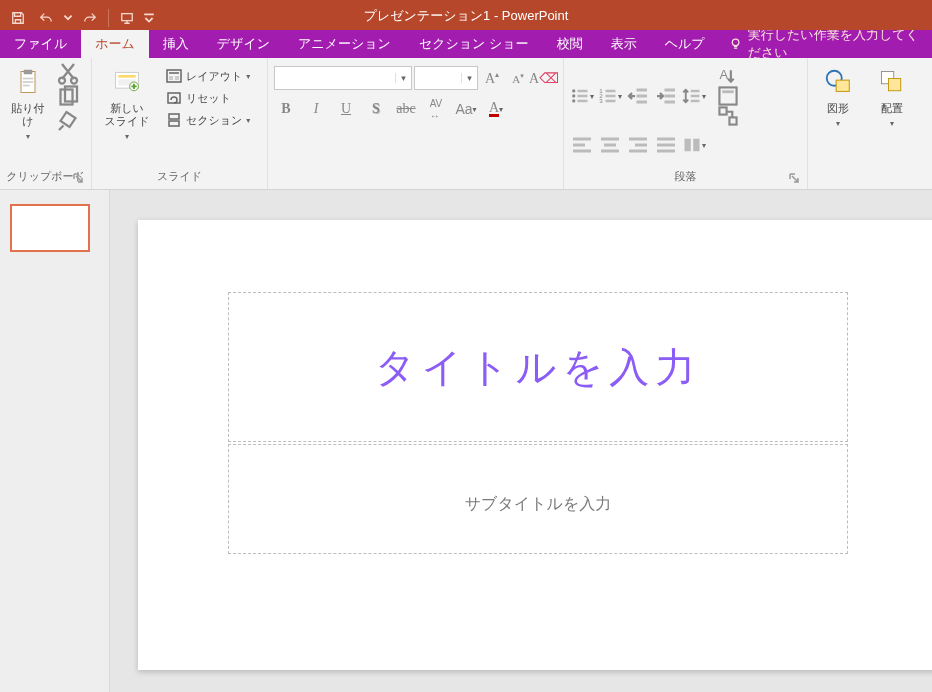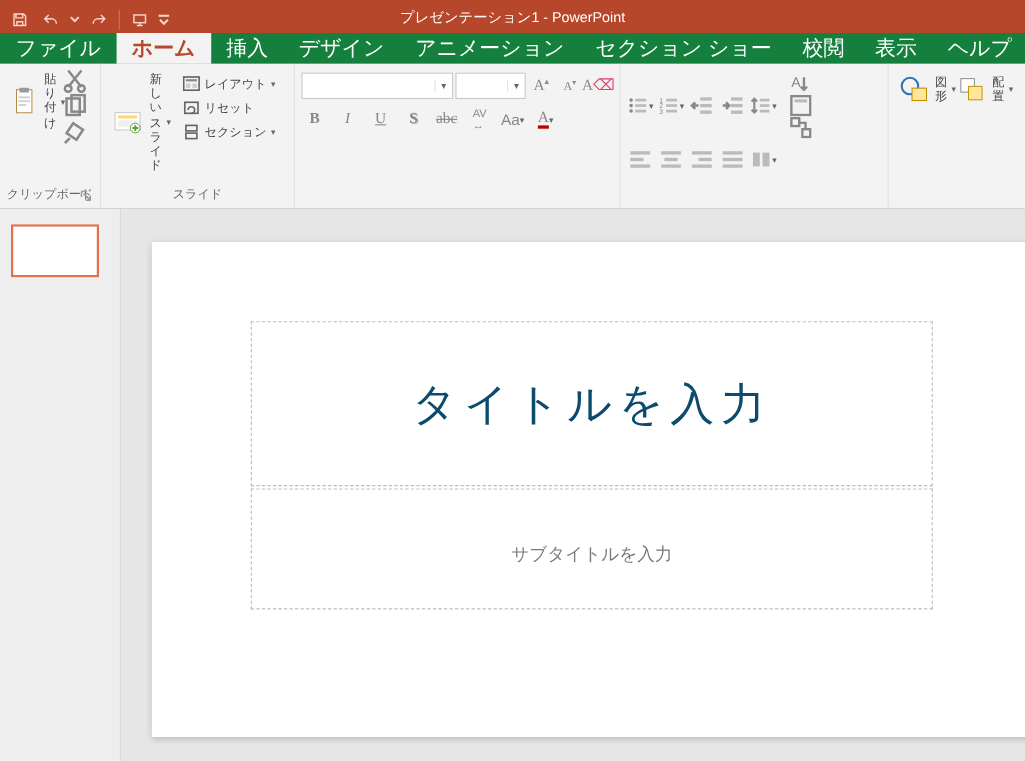--- a/index.html
+++ b/index.html
@@ -23,38 +23,37 @@
   .qat-btn svg { width: 14px; height: 14px; }
   .qat-sep { width: 1px; height: 18px; background: rgba(255,255,255,.25); margin: 0 2px; }
   .title-text {
     position: absolute; left: 0; right: 0; text-align: center; pointer-events: none;
     color: #fff; font-size: 13px; top: 7px;
   }
 
   
   .tabs {
     height: 28px;
-    background: #15803d;
+    background: #a21caf;
     display: flex;
     align-items: stretch;
     color: #fff;
-    font-size: 19px;
+    font-size: 13px;
     padding-left: 0;
   }
   .tab {
     padding: 0 14px;
     display: flex;
     align-items: center;
     cursor: pointer;
     white-space: nowrap;
   }
   .tab.active {
     background: #f3f3f3;
     color: #b7472a;
-    font-weight: bold;
   }
   .search-hint {
     display: flex; align-items: center; gap: 6px; padding: 0 10px; color: #f8e2db;
   }
   .search-hint svg { width: 16px; height: 16px; }
 
   
   .ribbon {
     height: 132px;
     background: #f3f3f3;
@@ -74,21 +73,21 @@
     height: 20px; font-size: 11px; color: #666; text-align: center;
     position: relative;
   }
   .dlg-launcher {
     position: absolute; right: 0; bottom: 2px; width: 14px; height: 14px;
     color: #9a9a9a; cursor: pointer;
   }
   .dlg-launcher svg { width: 10px; height: 10px; }
 
   .bigbtn {
-    display: flex; flex-direction: row; align-items: center; justify-content: flex-start;
+    display: flex; flex-direction: column; align-items: center; justify-content: flex-start;
     width: 52px; padding: 4px 2px; cursor: pointer; font-size: 11px; color: #444; gap: 4px;
     text-align: center; line-height: 1.2;
   }
   .bigbtn .icon { width: 32px; height: 32px; display:flex; align-items:center; justify-content:center;}
   .drop-caret { font-size: 8px; color: #666; }
 
   .smallbtn-col { display: flex; flex-direction: column; gap: 2px; }
   .smallbtn {
     display: flex; align-items: center; gap: 4px; padding: 2px 4px; cursor: pointer;
     font-size: 11px; color: #444; white-space: nowrap;
@@ -136,21 +135,21 @@
   }
   .ph {
     position: absolute; border: 1px dashed #bdbdbd;
     display:flex; align-items:center; justify-content:center;
     text-align:center;
   }
   .ph-title {
     left: 90px; top: 72px; width: 620px; height: 150px;
   }
   .ph-title span {
-    font-size: 40px; color: #0c4a6e; font-family: "Yu Mincho","MS Mincho",serif;
+    font-size: 40px; color: #8b5cf6; font-family: "Yu Mincho","MS Mincho",serif;
     letter-spacing: 6px; font-weight: 300;
   }
   .ph-sub {
     left: 90px; top: 224px; width: 620px; height: 110px;
     align-items: center; padding-top: 10px;
   }
   .ph-sub span { font-size: 16px; color: #7a7a7a; }
 
   
   .stroke { fill:none; stroke:currentColor; stroke-width:1.5; }
@@ -474,20 +473,28 @@
           </div>
         <div class="iconbtn">
             <svg viewBox="0 0 16 16">
               <rect x="2" y="3" width="5" height="10" fill="#bbb"></rect>
               <rect x="9" y="3" width="5" height="10" fill="#bbb"></rect>
             </svg>
             <span class="drop-caret">▾</span>
           </div>
       </div>
     </div>
+    <div class="group-label">
+      <span>段落</span>
+      <div class="dlg-launcher">
+        <svg viewBox="0 0 10 10">
+            <path class="stroke" d="M1 1h5 M1 1v5 M3 3l6 6 M9 5v4H5"></path>
+          </svg>
+      </div>
+    </div>
   </div>
 
   <div class="group" style="border-right:none; width:124px">
     <div class="group-body">
       <div class="bigbtn" style="width:48px">
         <div class="icon">
           <svg viewBox="0 0 32 32" width="30" height="30">
               <circle cx="12" cy="12" r="8" fill="none" stroke="#2e75b6" stroke-width="2"></circle>
               <rect x="14" y="14" width="14" height="12" fill="#ffe699" stroke="#bf8f00"></rect>
             </svg>

